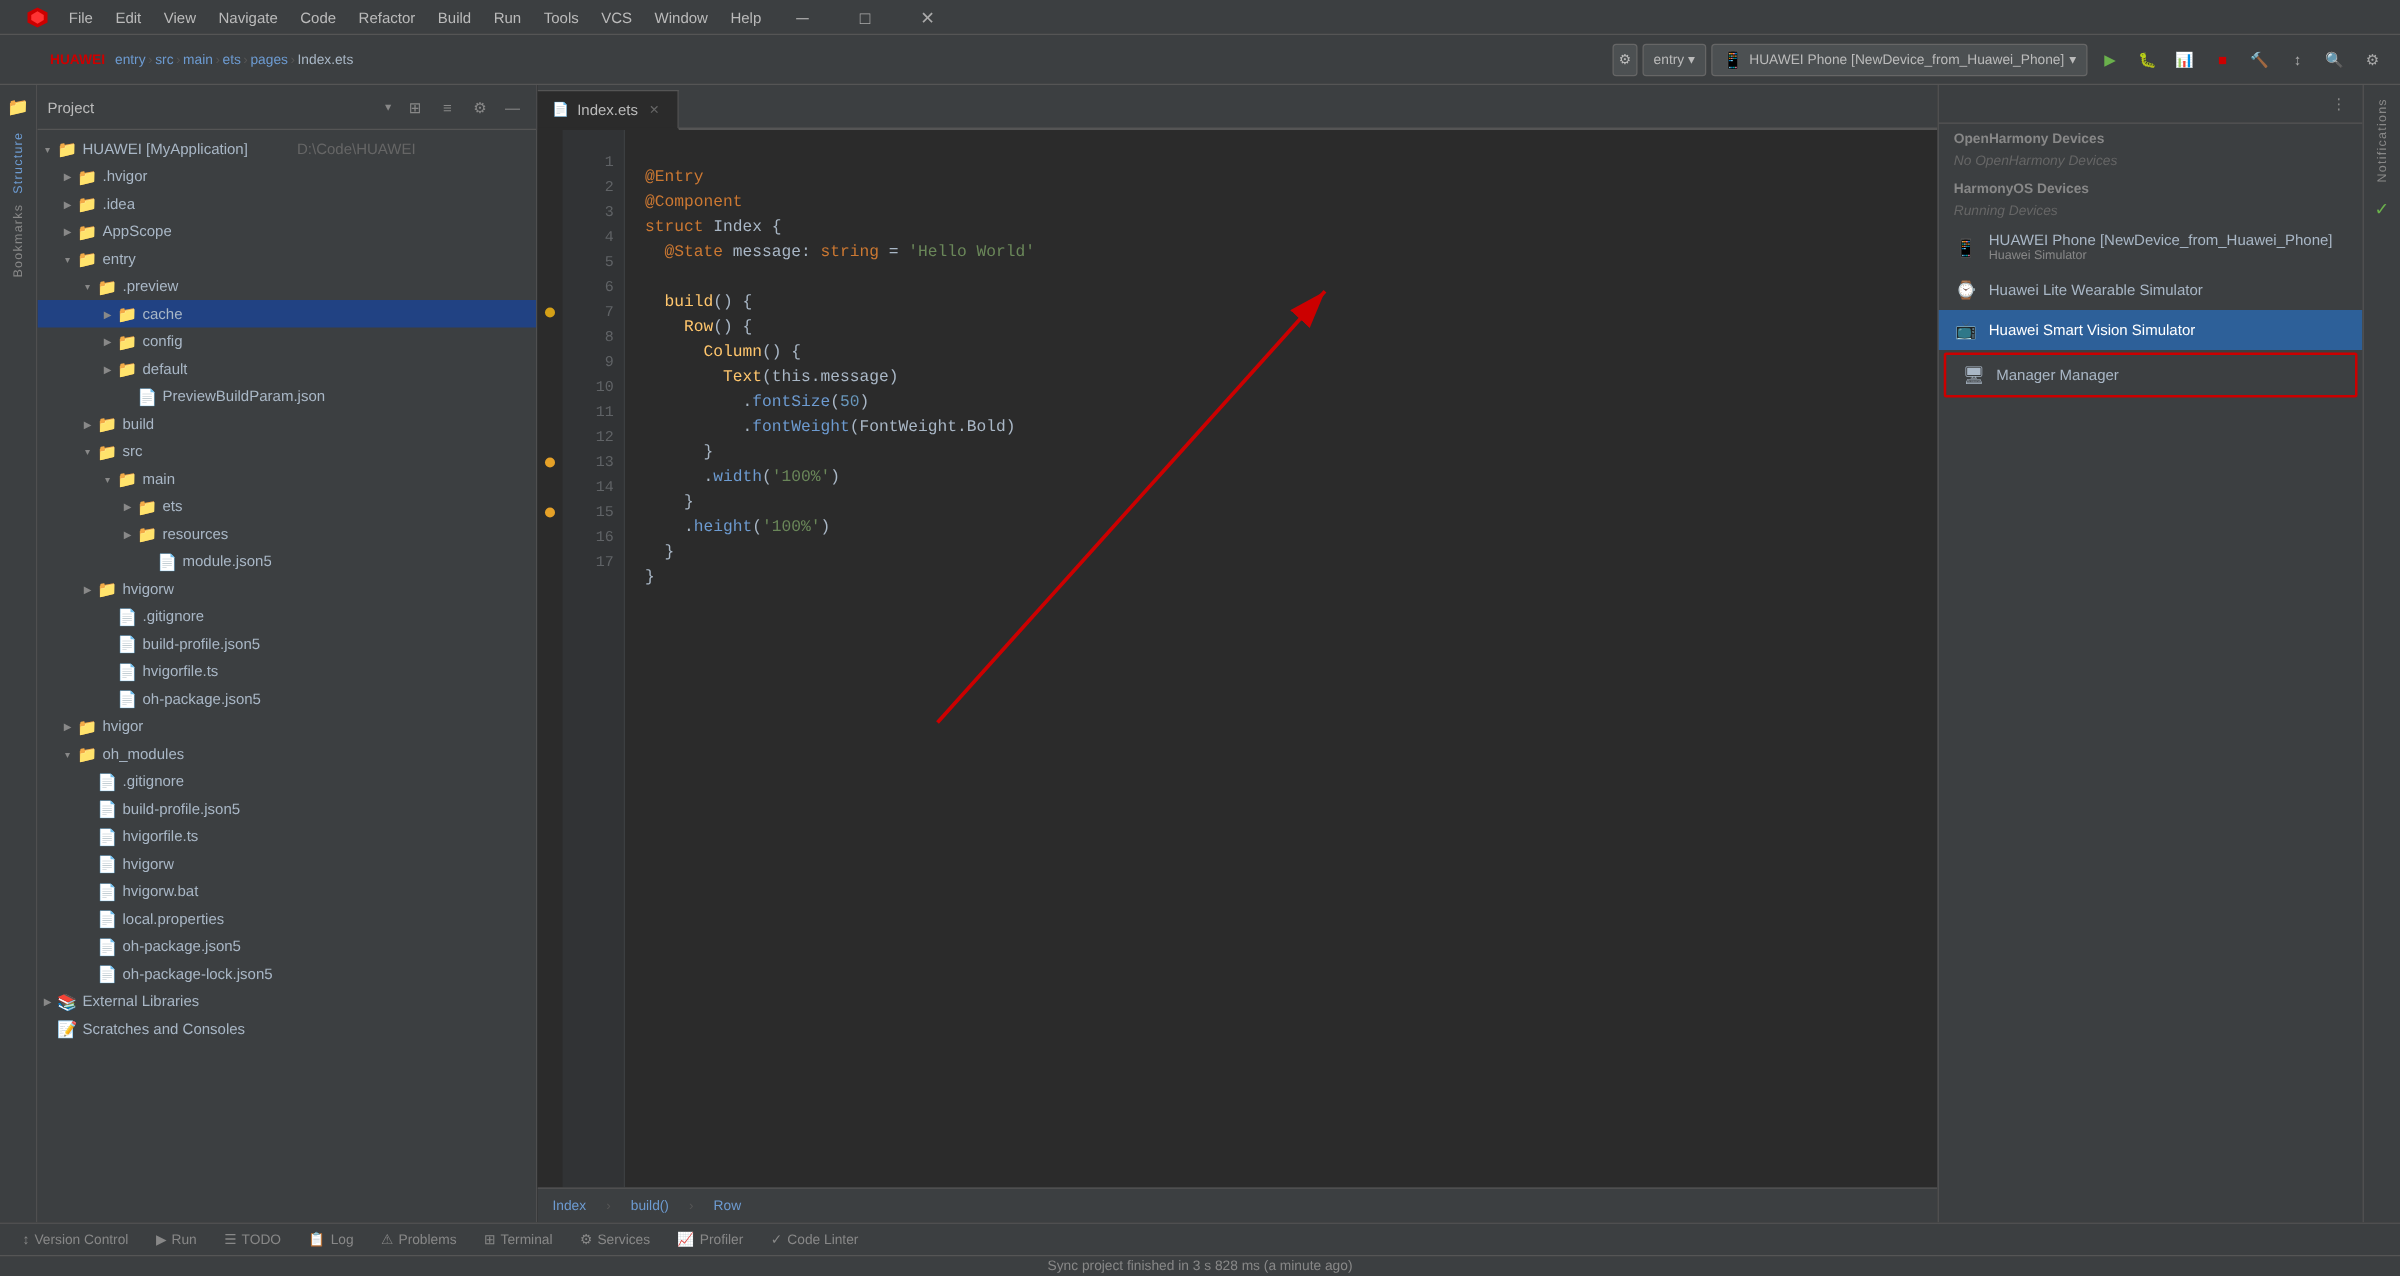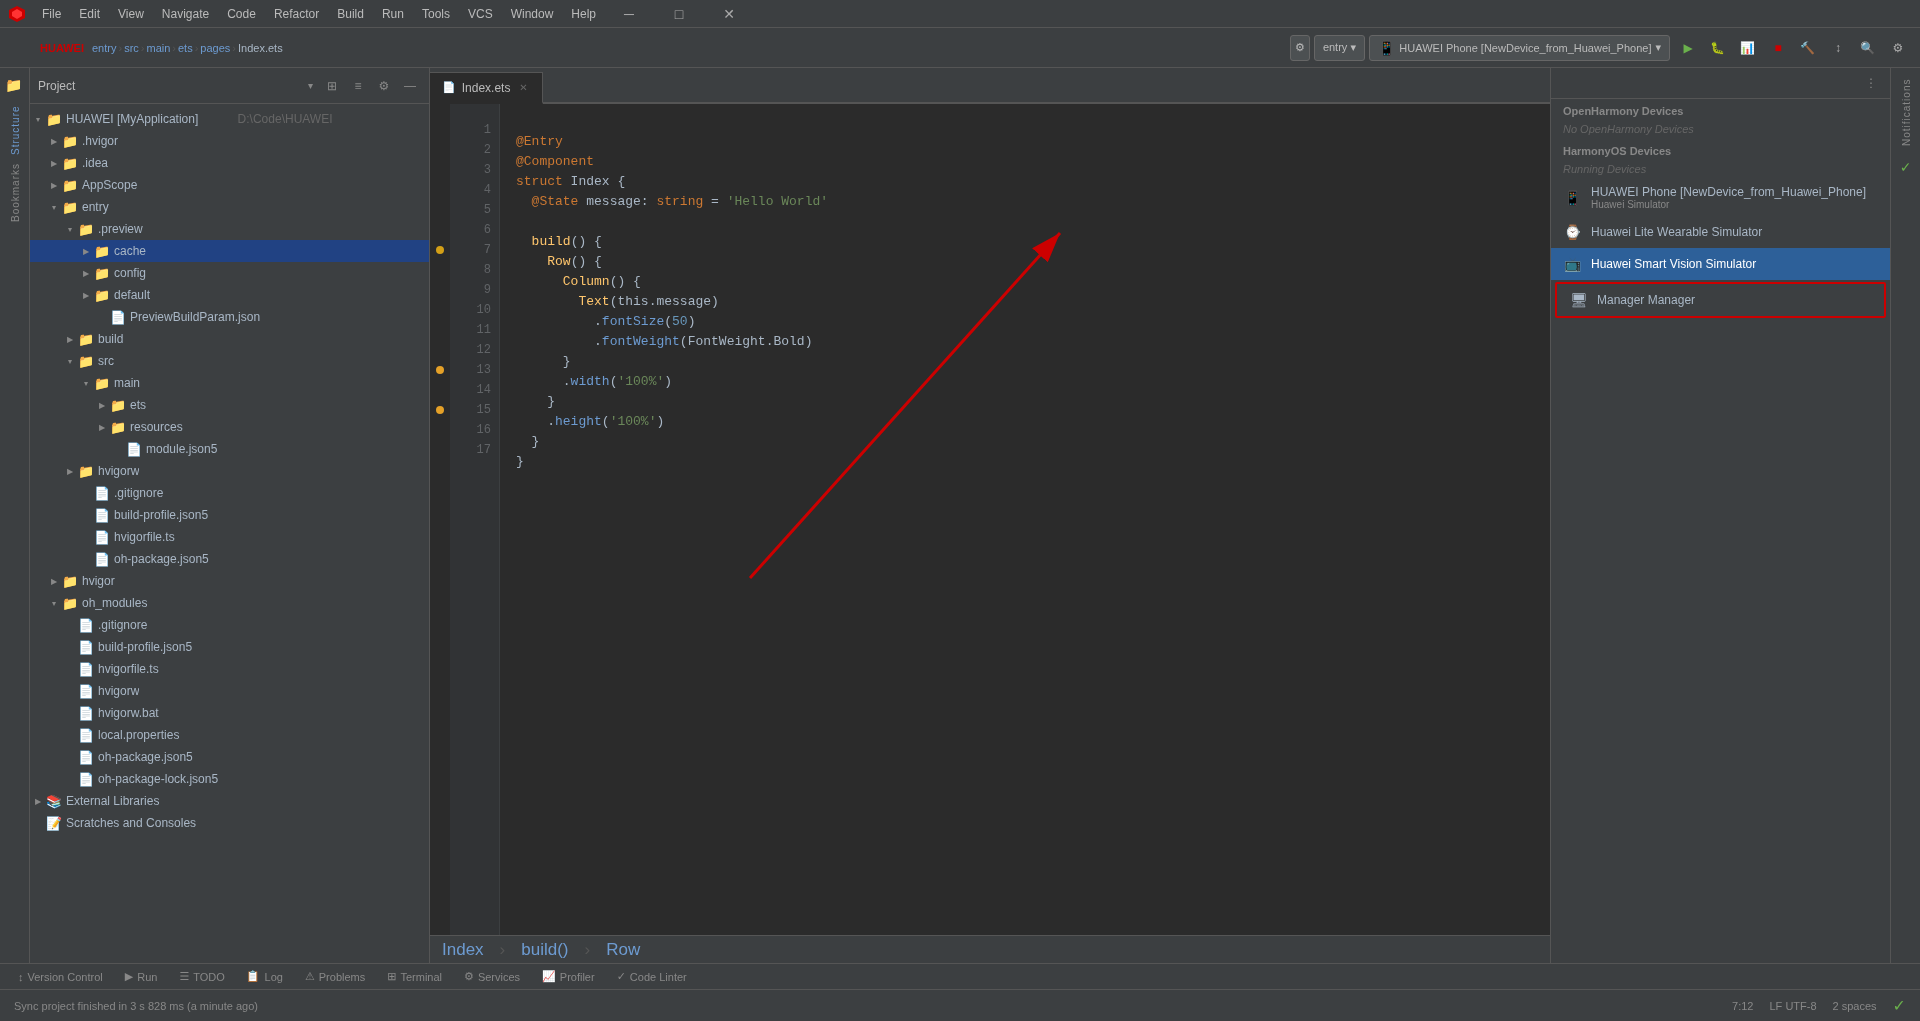--- a/index.html
+++ b/index.html
@@ -14,21 +14,21 @@
       display: flex;
       flex-direction: column;
     }
 
     
     .menubar {
       background: #3c3f41;
       height: 28px;
       display: flex;
       align-items: center;
-      padding: 0 8px;
+      padding: 0 21px;
       gap: 2px;
       flex-shrink: 0;
       border-bottom: 1px solid #555;
     }
     .menubar-logo {
       width: 18px;
       height: 18px;
       margin-right: 6px;
     }
     .menubar-item {
@@ -356,21 +356,21 @@
 
     
     .editor-breadcrumb {
       height: 28px;
       background: #3c3f41;
       border-top: 1px solid #555;
       display: flex;
       align-items: center;
       padding: 0 12px;
       gap: 16px;
-      font-size: 17px;
+      font-size: 11px;
       color: #888;
       flex-shrink: 0;
     }
     .editor-breadcrumb-item { color: #6d9bd1; cursor: pointer; }
     .editor-breadcrumb-sep { color: #555; }
 
     
     .device-panel {
       width: 340px;
       background: #3c3f41;
@@ -429,28 +429,29 @@
       flex-direction: column;
       align-items: center;
       padding: 4px 0;
       gap: 2px;
       border-left: 1px solid #555;
       flex-shrink: 0;
     }
 
     
     .status-bar {
-      height: 32px;
+      height: 17px;
       background: #3c3f41;
       display: flex;
       align-items: center;
       padding: 0 8px;
       gap: 8px;
       border-top: 1px solid #555;
       flex-shrink: 0;
+      flex-direction: column;
     }
     .status-item {
       display: flex;
       align-items: center;
       gap: 4px;
       font-size: 11px;
       color: #888;
       cursor: pointer;
       padding: 2px 6px;
       border-radius: 2px;

